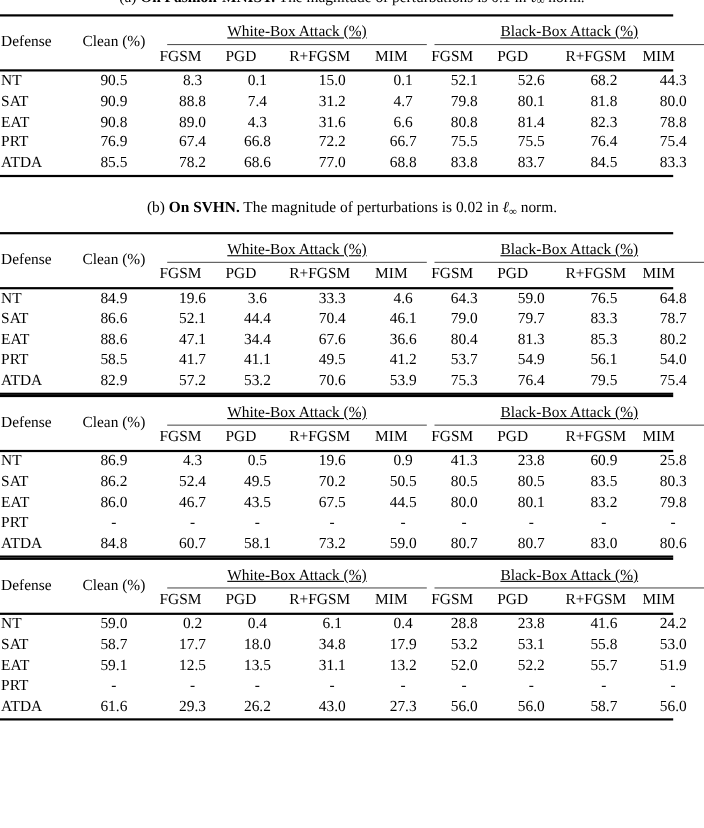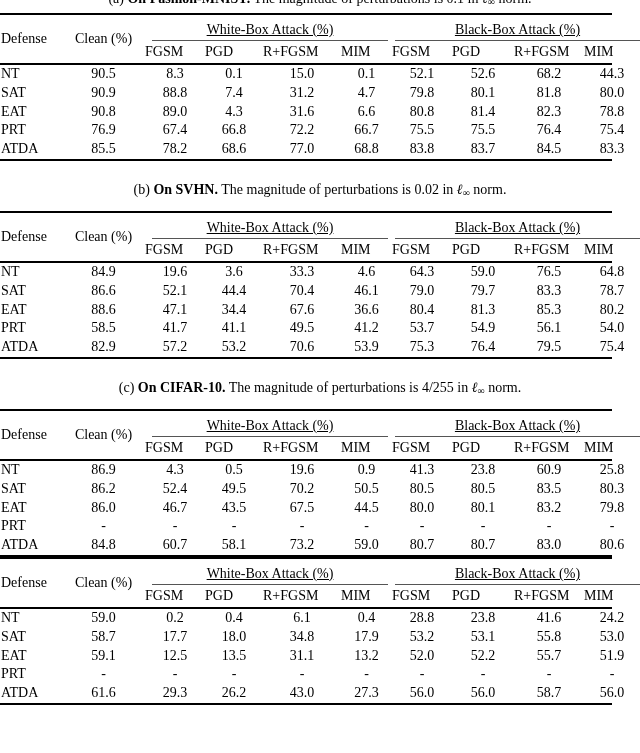--- a/index.html
+++ b/index.html
@@ -203,27 +203,20 @@
           <div class="cell num bold">70.6</div>
           <div class="cell num bold">53.9</div>
           <div class="cell num">75.3</div>
           <div class="cell num">76.4</div>
           <div class="cell num">79.5</div>
           <div class="cell num">75.4</div>
         </div>
       </div>
   </div>
 
-  <div class="caption">
-    <span>(c)</span>
-    <b>On CIFAR-10.</b>
-    <span>The magnitude of perturbations is 4/255 in</span>
-    <span class="ell">ℓ</span><sub>∞</sub>
-    <span>norm.</span>
-  </div>
 
   <div class="tbl">
     <div class="grid head">
       <div class="defense-h">Defense</div>
       <div class="clean-h">Clean (%)</div>
       <div class="group g-wb">White-Box Attack (%)</div>
       <div class="group g-bb">Black-Box Attack (%)</div>
       <div class="atk c3">FGSM</div>
       <div class="atk c4">PGD</div>
       <div class="atk c5">R+FGSM</div>

